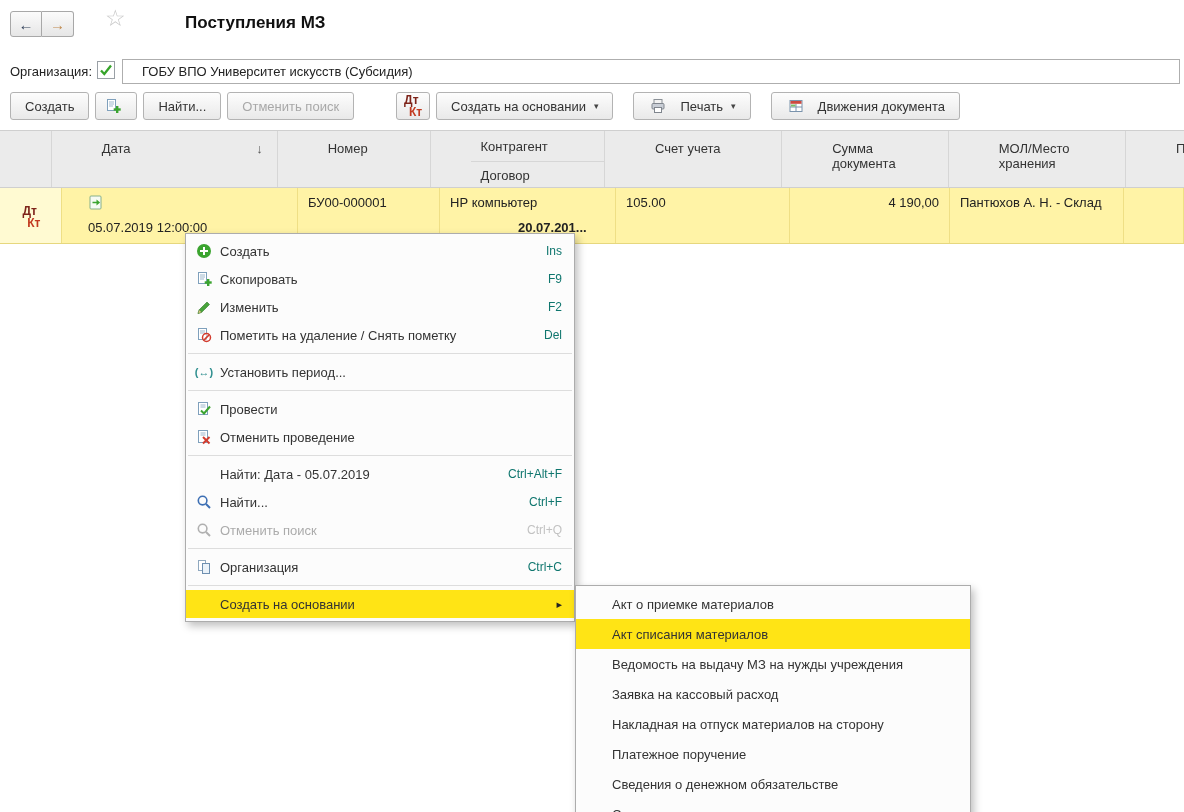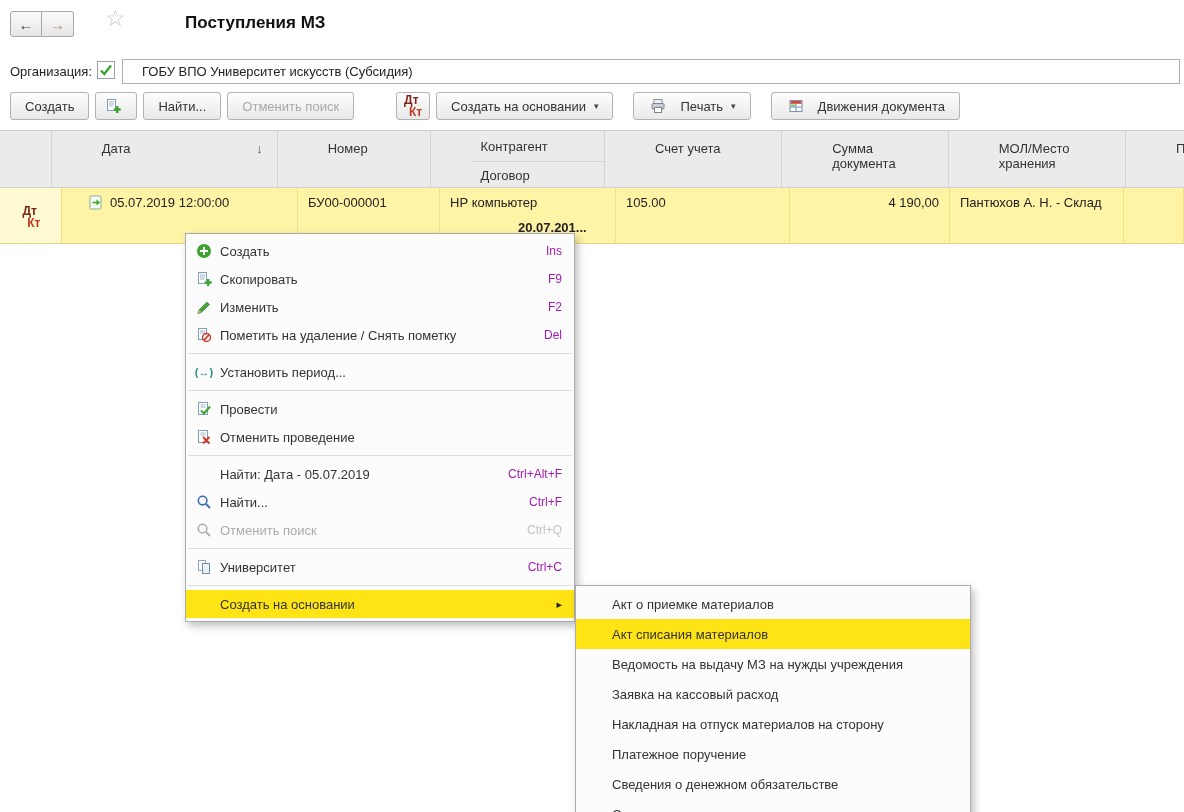--- a/index.html
+++ b/index.html
@@ -50,34 +50,34 @@
   .c-dep { flex:1; border-right:none; overflow:hidden; }
   .hcell.c-date { display:flex; justify-content:space-between; padding-right:14px; }
   .sort-arrow { color:#555; font-size:13px; }
   .hcell.c-ctr { padding:0; }
   .ctr-top { height:30px; display:flex; align-items:center; padding:0 10px; }
   .ctr-bottom { height:27px; display:flex; align-items:center; padding:0 10px; border-top:1px solid #D6D6D6; }
 
   .grow { display:flex; height:56px; background:#FFF3A6; border-bottom:1px solid #E6D77E; color:#222; }
   .rcell { border-right:1px solid #EFDF85; padding:7px 8px 0 10px; }
   .rcell.c-ico { background:#FFFAD2; display:flex; justify-content:center; padding-top:17px; }
-  .rcell.c-date { display:flex; gap:7px; padding-left:26px; align-items:flex-start; }
+  .rcell.c-date { display:flex; gap:7px; padding-left:26px; align-items:flex-start;flex-direction:column; }
   .rcell.c-amt { text-align:right; padding-right:10px; }
   .rcell.c-mol { line-height:16px; }
   .rcell.c-ctr { padding:0; }
   .ctr-val { padding:7px 10px 0 10px; }
   .ctr-frag { padding-left:78px; margin-top:10px;font-weight:bold; }
 
   
   .cmenu { position:absolute; left:185px; top:233px; width:390px; background:#FCFCFC; border:1px solid #ACACAC;
            box-shadow:3px 4px 8px rgba(0,0,0,0.25); padding:3px 0; z-index:20; }
   .cm-item { display:flex; align-items:center; height:28px; padding:0 12px 0 8px; font-size:13px; color:#333; cursor:pointer; }
   .cm-ico { width:20px; height:16px; display:flex; align-items:center; justify-content:center; margin-right:6px; flex:0 0 20px; }
   .cm-label { flex:1; white-space:nowrap; overflow:hidden; }
-  .cm-sc { color:#a21caf; font-size:12px; margin-left:12px; }
+  .cm-sc { color:#0f766e; font-size:12px; margin-left:12px; }
   .cm-item.hl { background:#FFE415; }
   .cm-item.disabled { color:#ABABAB; cursor:default; }
   .cm-item.disabled .cm-sc { color:#C2C2C2; }
   .cm-sep { border-top:1px solid #DDDDDD; margin:4px 2px; }
   .cm-arrow { color:#222; font-size:11px; margin-left:12px; }
   .period-glyph { color:#2F8F8F; font-weight:bold; font-size:11px; white-space:nowrap; }
 
   
   .smenu { position:absolute; left:575px; top:585px; width:396px; background:#FCFCFC; border:1px solid #ACACAC;
            box-shadow:3px 4px 8px rgba(0,0,0,0.25); padding:3px 0; z-index:21; }
@@ -344,21 +344,21 @@
 
     <div class="cm-sep"></div>
 
     <div class="cm-item">
       <span class="cm-ico">
         <svg width="16" height="16" viewBox="0 0 16 16">
           <rect x="2.5" y="1.5" width="7" height="10" fill="#fff" stroke="#8FA8BF"></rect>
           <rect x="6.5" y="4.5" width="7" height="10" fill="#EAF2F9" stroke="#6E8FB0"></rect>
         </svg>
       </span>
-      <span class="cm-label">Университет</span>
+      <span class="cm-label">Организация</span>
       <span class="cm-sc">Ctrl+C</span>
     </div>
 
     <div class="cm-sep"></div>
 
     <div class="cm-item hl">
       <span class="cm-ico"></span>
       <span class="cm-label">Создать на основании</span>
       <span class="cm-arrow">▸</span>
     </div>

